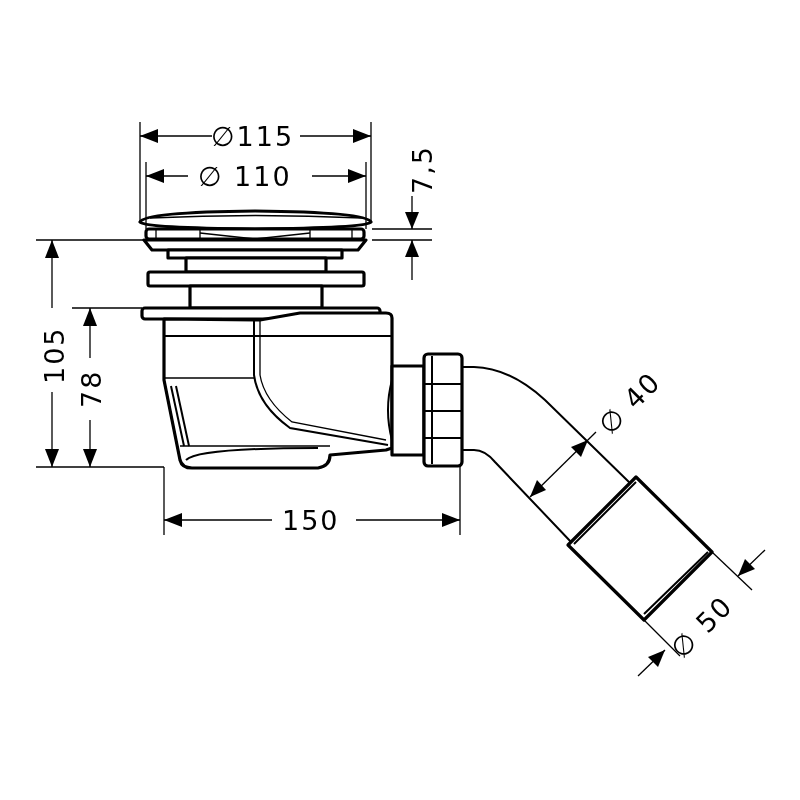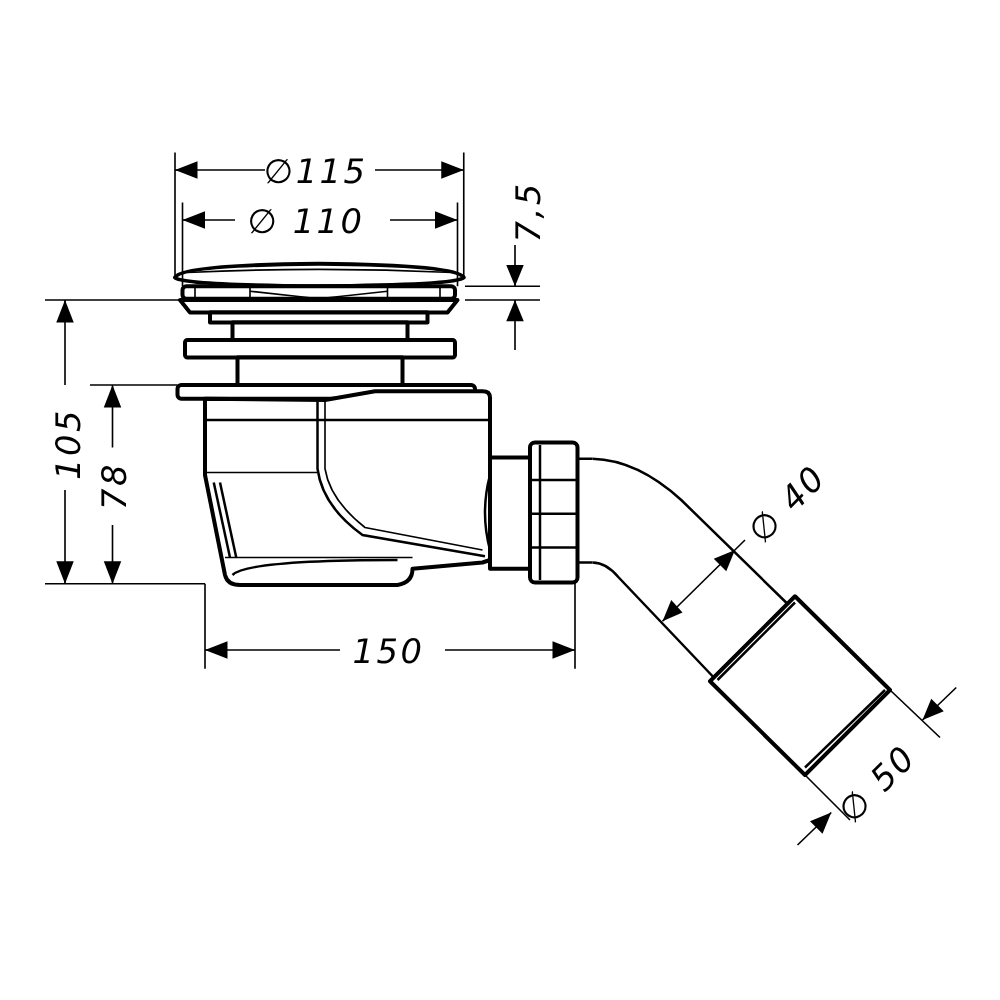--- a/index.html
+++ b/index.html
@@ -1,17 +1,17 @@
 <!DOCTYPE html>
 <html><head>
 <meta charset="utf-8">
 <style>
   html, body { margin: 0; padding: 0; background: #ffffff; }
   body { width: 800px; height: 800px; overflow: hidden; }
-  #drawing { position: absolute; left: 0; top: 0; width: 800px; height: 800px; font-style: italic; }
+  #drawing { position: absolute; left: 0; top: 0; width: 800px; height: 800px; }
   svg text { font-family: "DejaVu Sans", sans-serif; font-size: 27px; fill: #000; letter-spacing: 2px; }
   .thick { stroke: #000; stroke-width: 3.2; fill: #fff; stroke-linejoin: round; }
   .med { stroke: #000; stroke-width: 2; fill: none; }
   .thin { stroke: #000; stroke-width: 1.3; fill: none; }
   .arrow { fill: #000; stroke: none; }
 </style>
 </head>
 <body>
 
 <div id="drawing">

